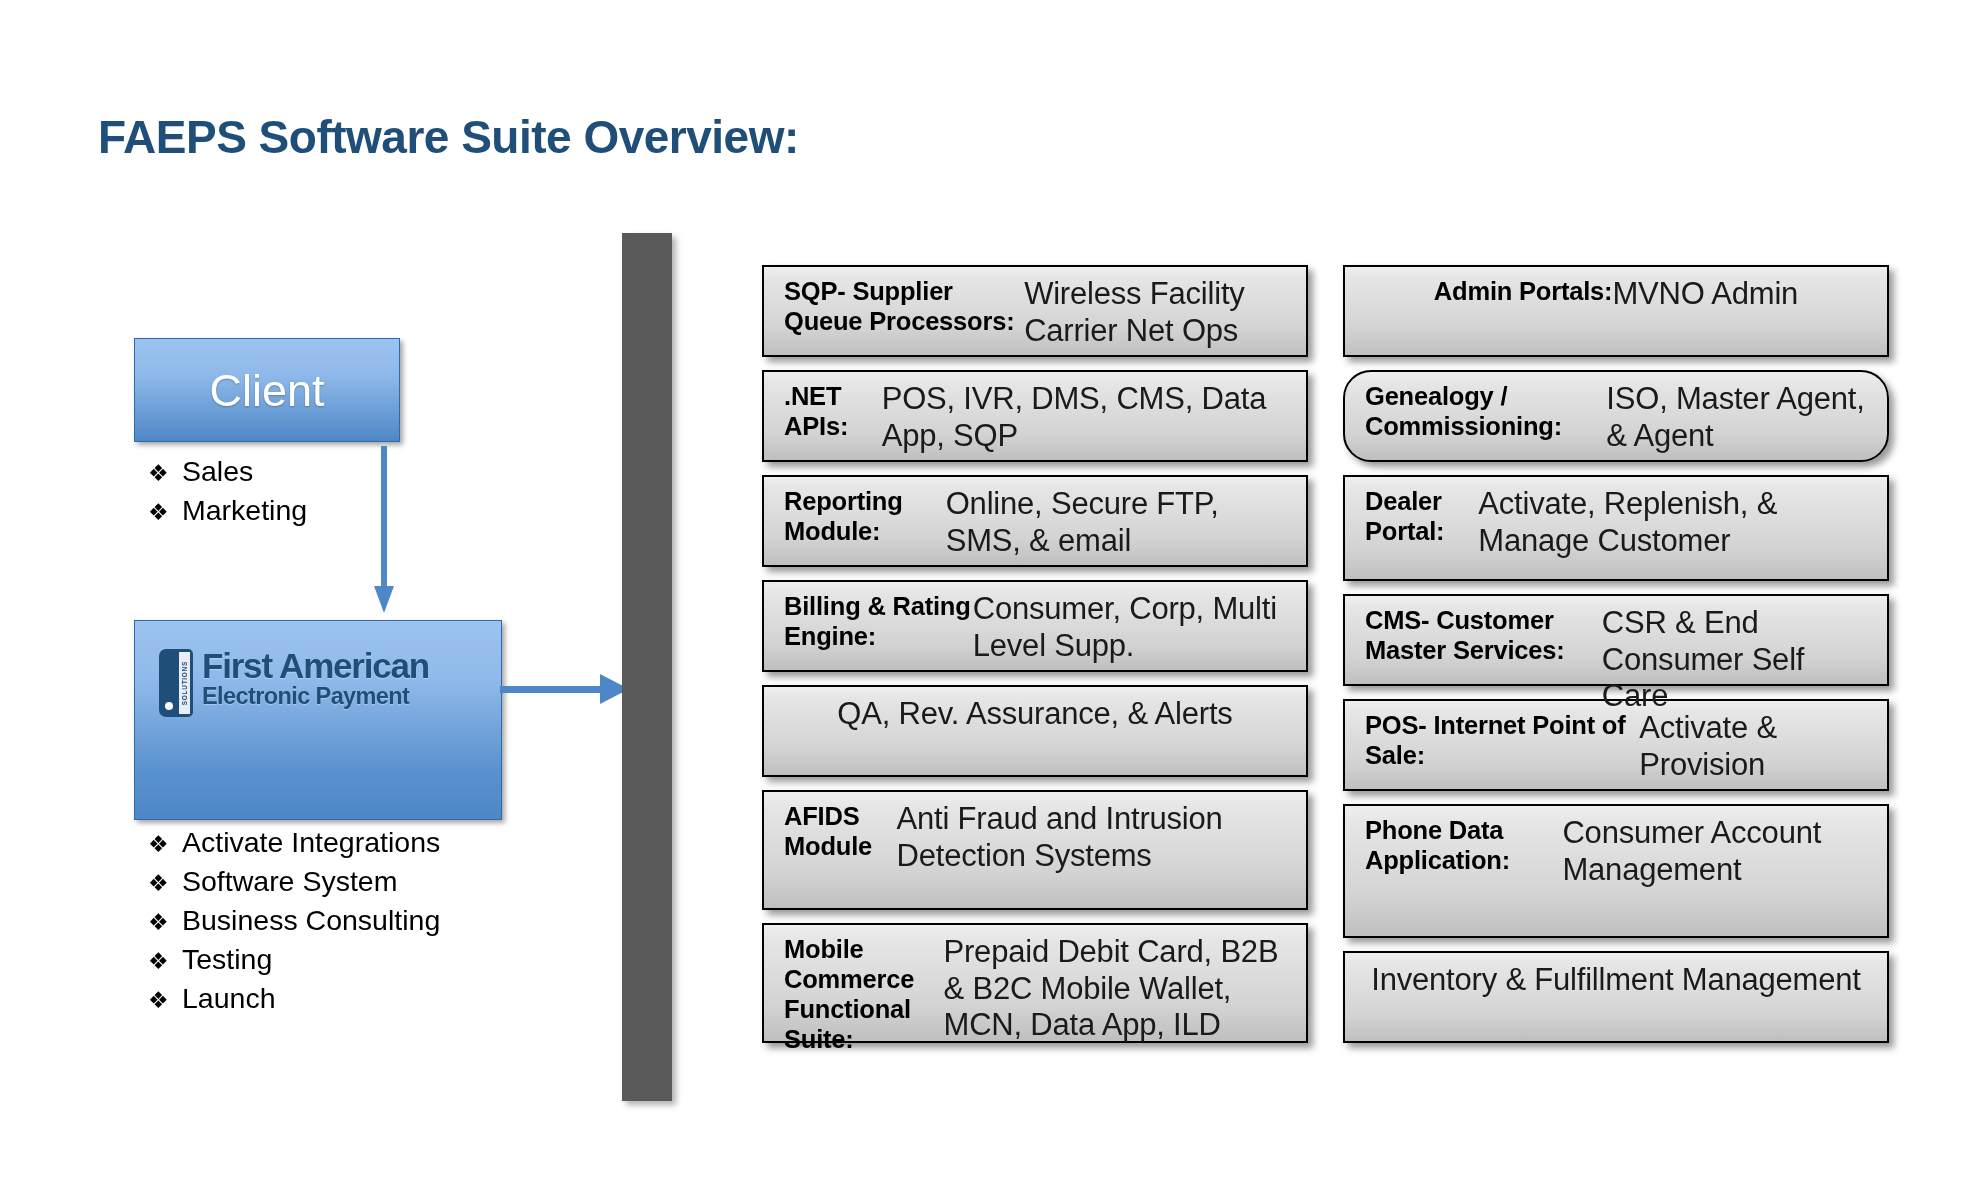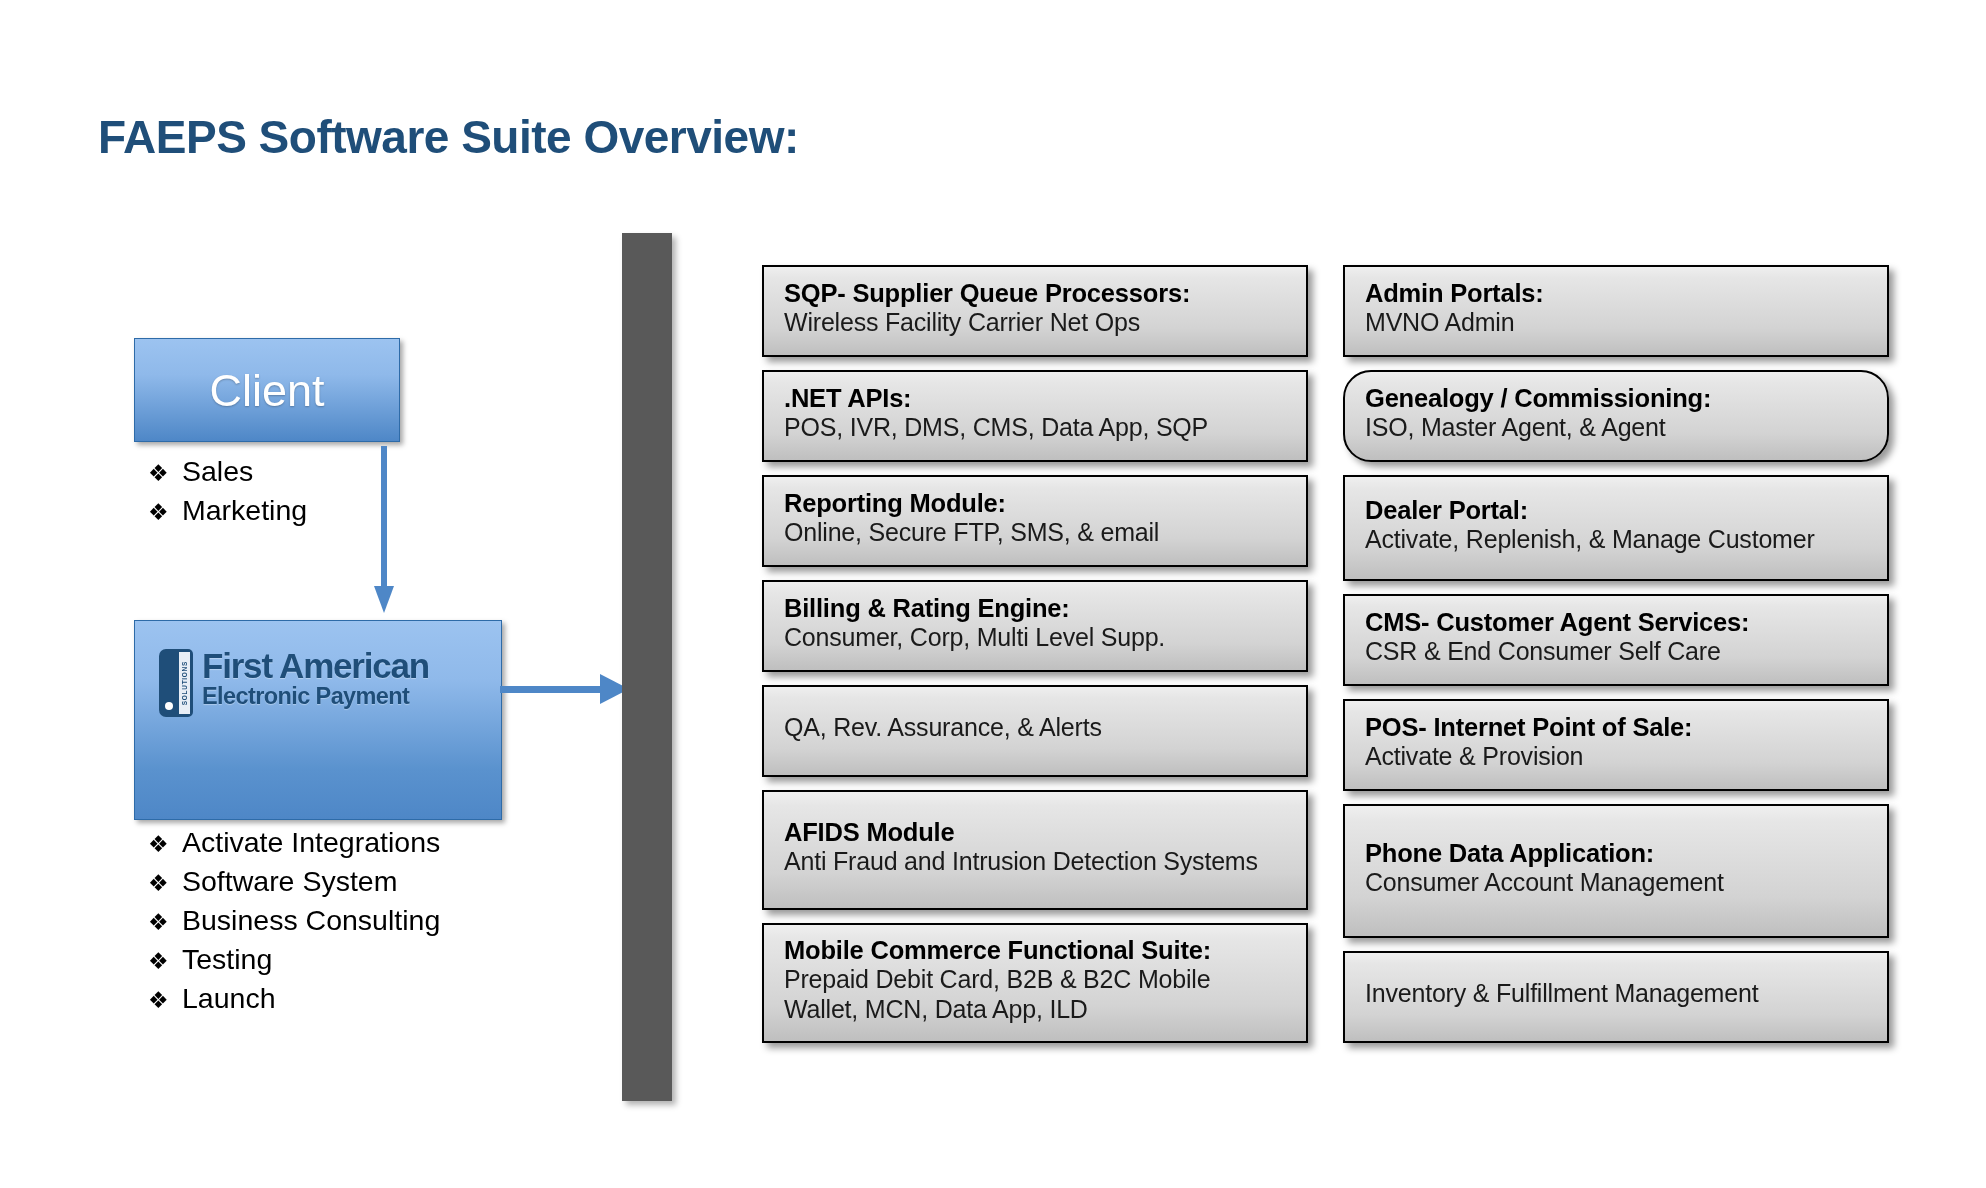--- a/index.html
+++ b/index.html
@@ -147,32 +147,32 @@
   #col-right{left:1343px; top:265px; width:546px;}
 
   .card{
     background:linear-gradient(to bottom,#EFEFEF 0%,#E6E6E6 12%,#D3D3D3 70%,#BFBFBF 100%);
     border:2.5px solid #000000;
     box-shadow:5px 5px 7px rgba(0,0,0,0.40);
     box-sizing:border-box;
     padding:9px 20px 16px 20px;
     margin-bottom:13px;
     display:flex;
-    flex-direction:column;
+    flex-direction:row;
     justify-content:center;
   }
   .card-title{
     font-size:25.5px;
     font-weight:bold;
     color:#000;
     line-height:1.18;
     letter-spacing:-0.2px;
   }
   .card-sub{
-    font-size:25px;
+    font-size:31px;
     color:#1a1a1a;
     line-height:1.18;
     letter-spacing:-0.2px;
   }
 </style>
 </head>
 <body>
 
 <div id="slide">
 
@@ -287,21 +287,21 @@
       </div>
       <div class="card" style="height: 92px; border-radius: 28px;">
         <div class="card-title">Genealogy / Commissioning:</div>
         <div class="card-sub">ISO, Master Agent, &amp; Agent</div>
       </div>
       <div class="card" style="height: 106px;">
         <div class="card-title">Dealer Portal:</div>
         <div class="card-sub">Activate, Replenish, &amp; Manage Customer</div>
       </div>
       <div class="card" style="height: 92px;">
-        <div class="card-title">CMS- Customer Agent Services:</div>
+        <div class="card-title">CMS- Customer Master Services:</div>
         <div class="card-sub">CSR &amp; End Consumer Self Care</div>
       </div>
       <div class="card" style="height: 92px;">
         <div class="card-title">POS- Internet Point of Sale:</div>
         <div class="card-sub">Activate &amp; Provision</div>
       </div>
       <div class="card" style="height: 134px;">
         <div class="card-title">Phone Data Application:</div>
         <div class="card-sub">Consumer Account Management</div>
       </div>

